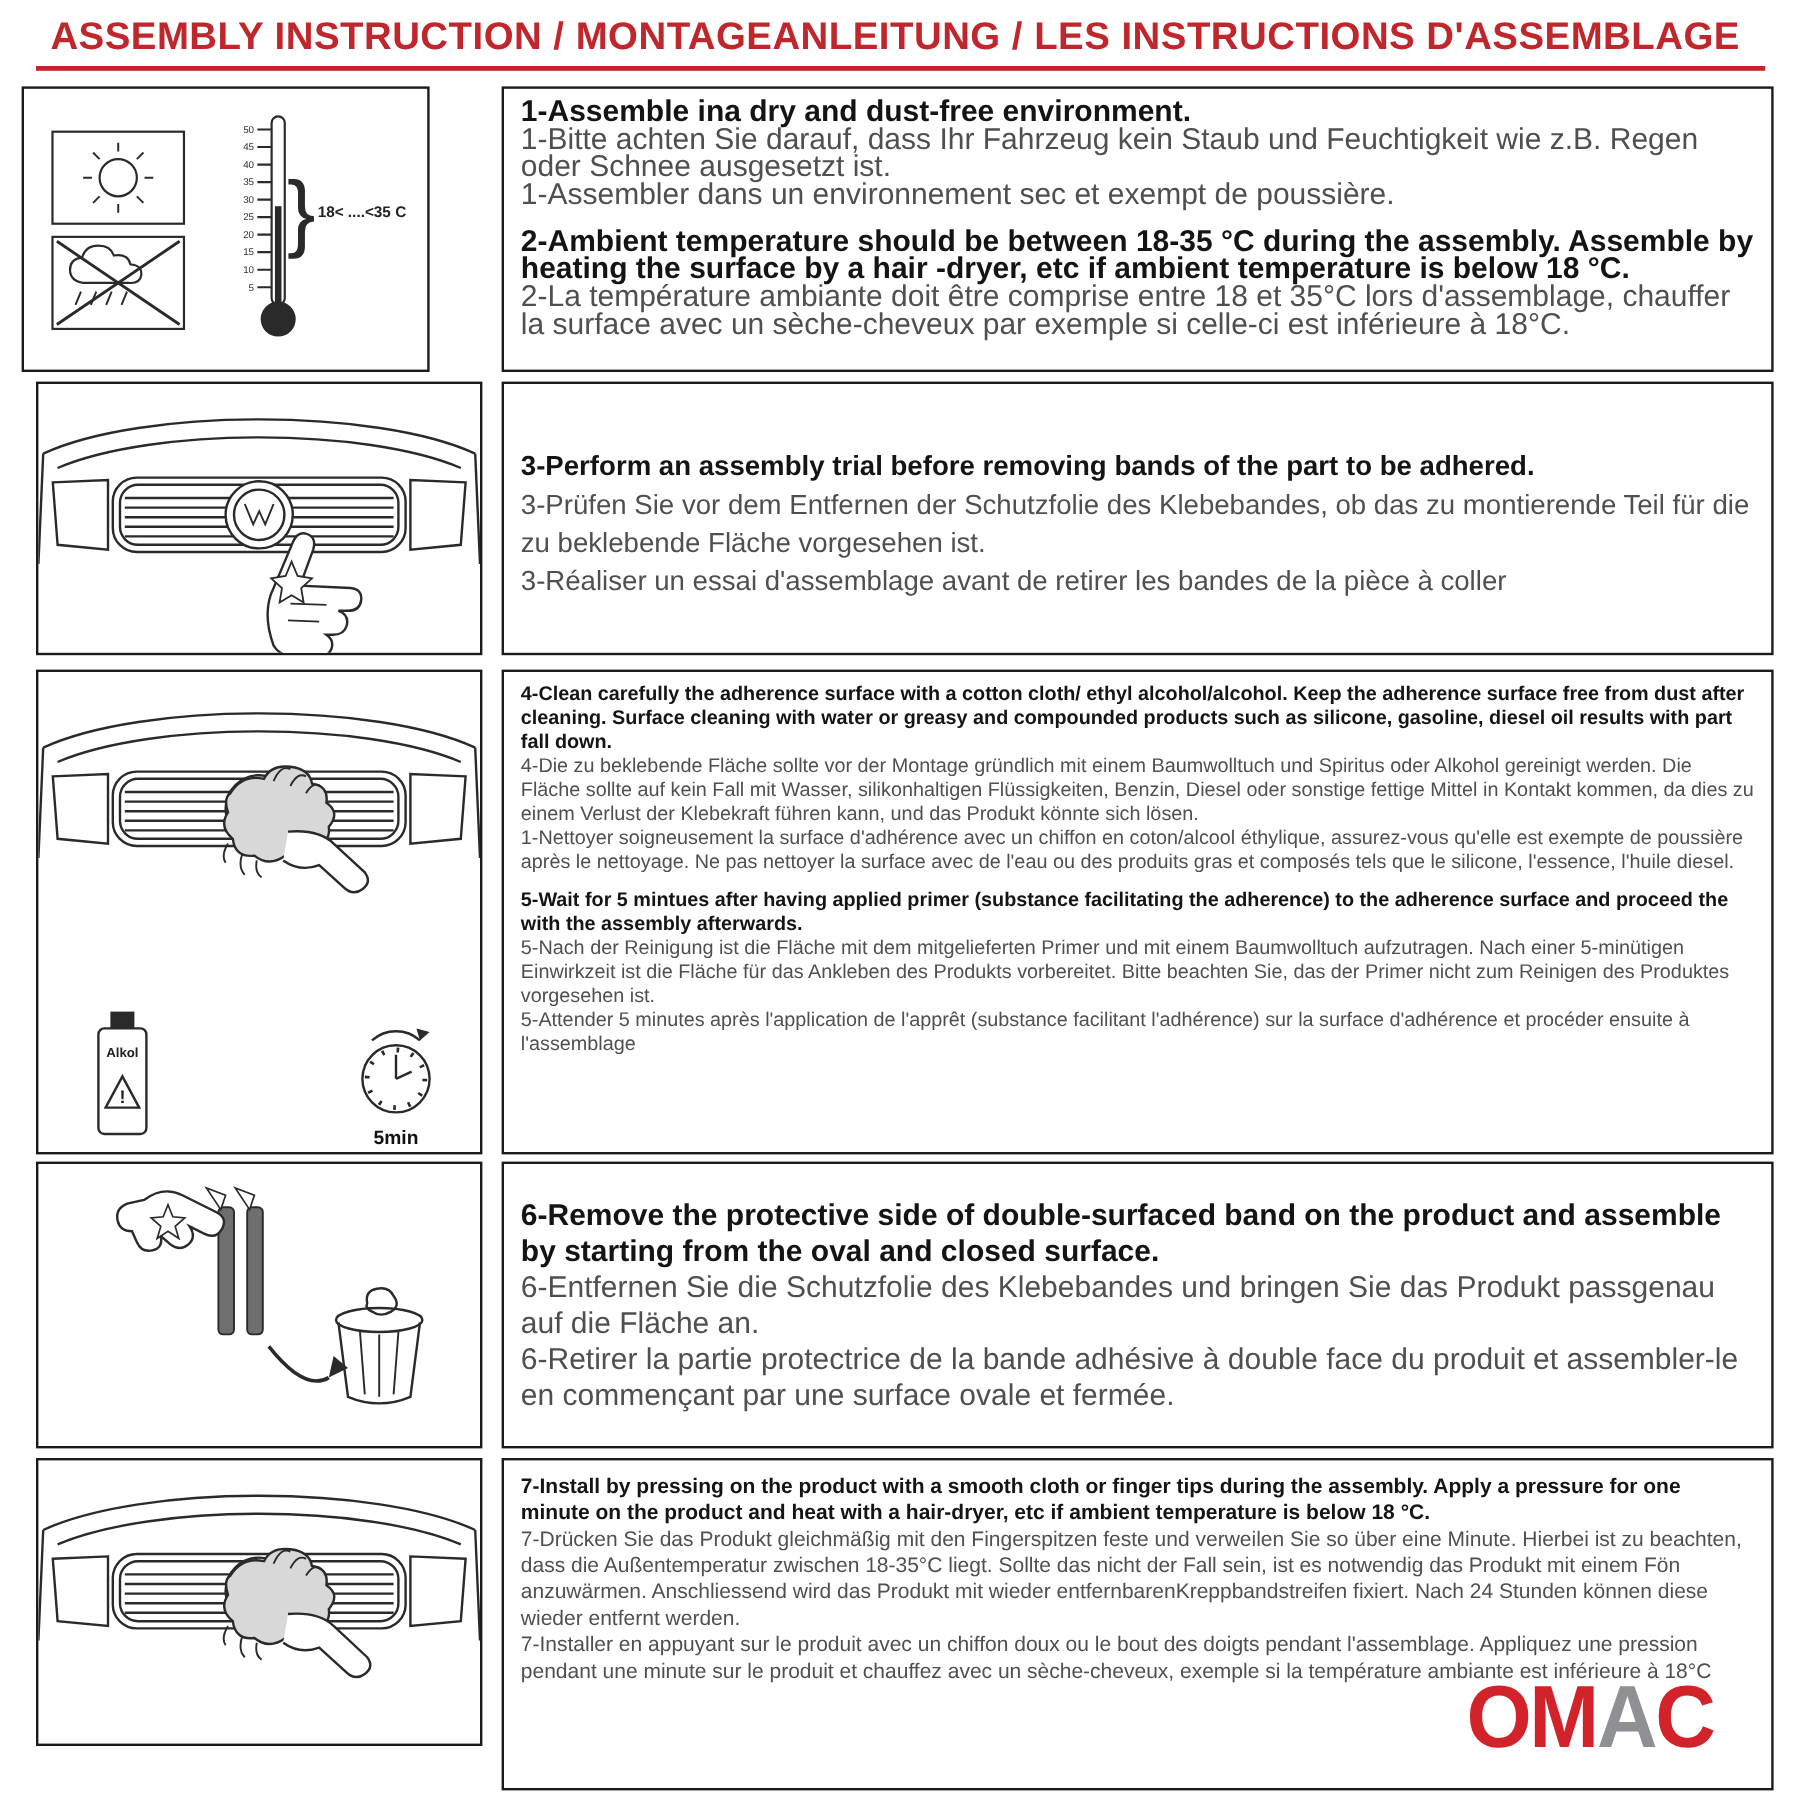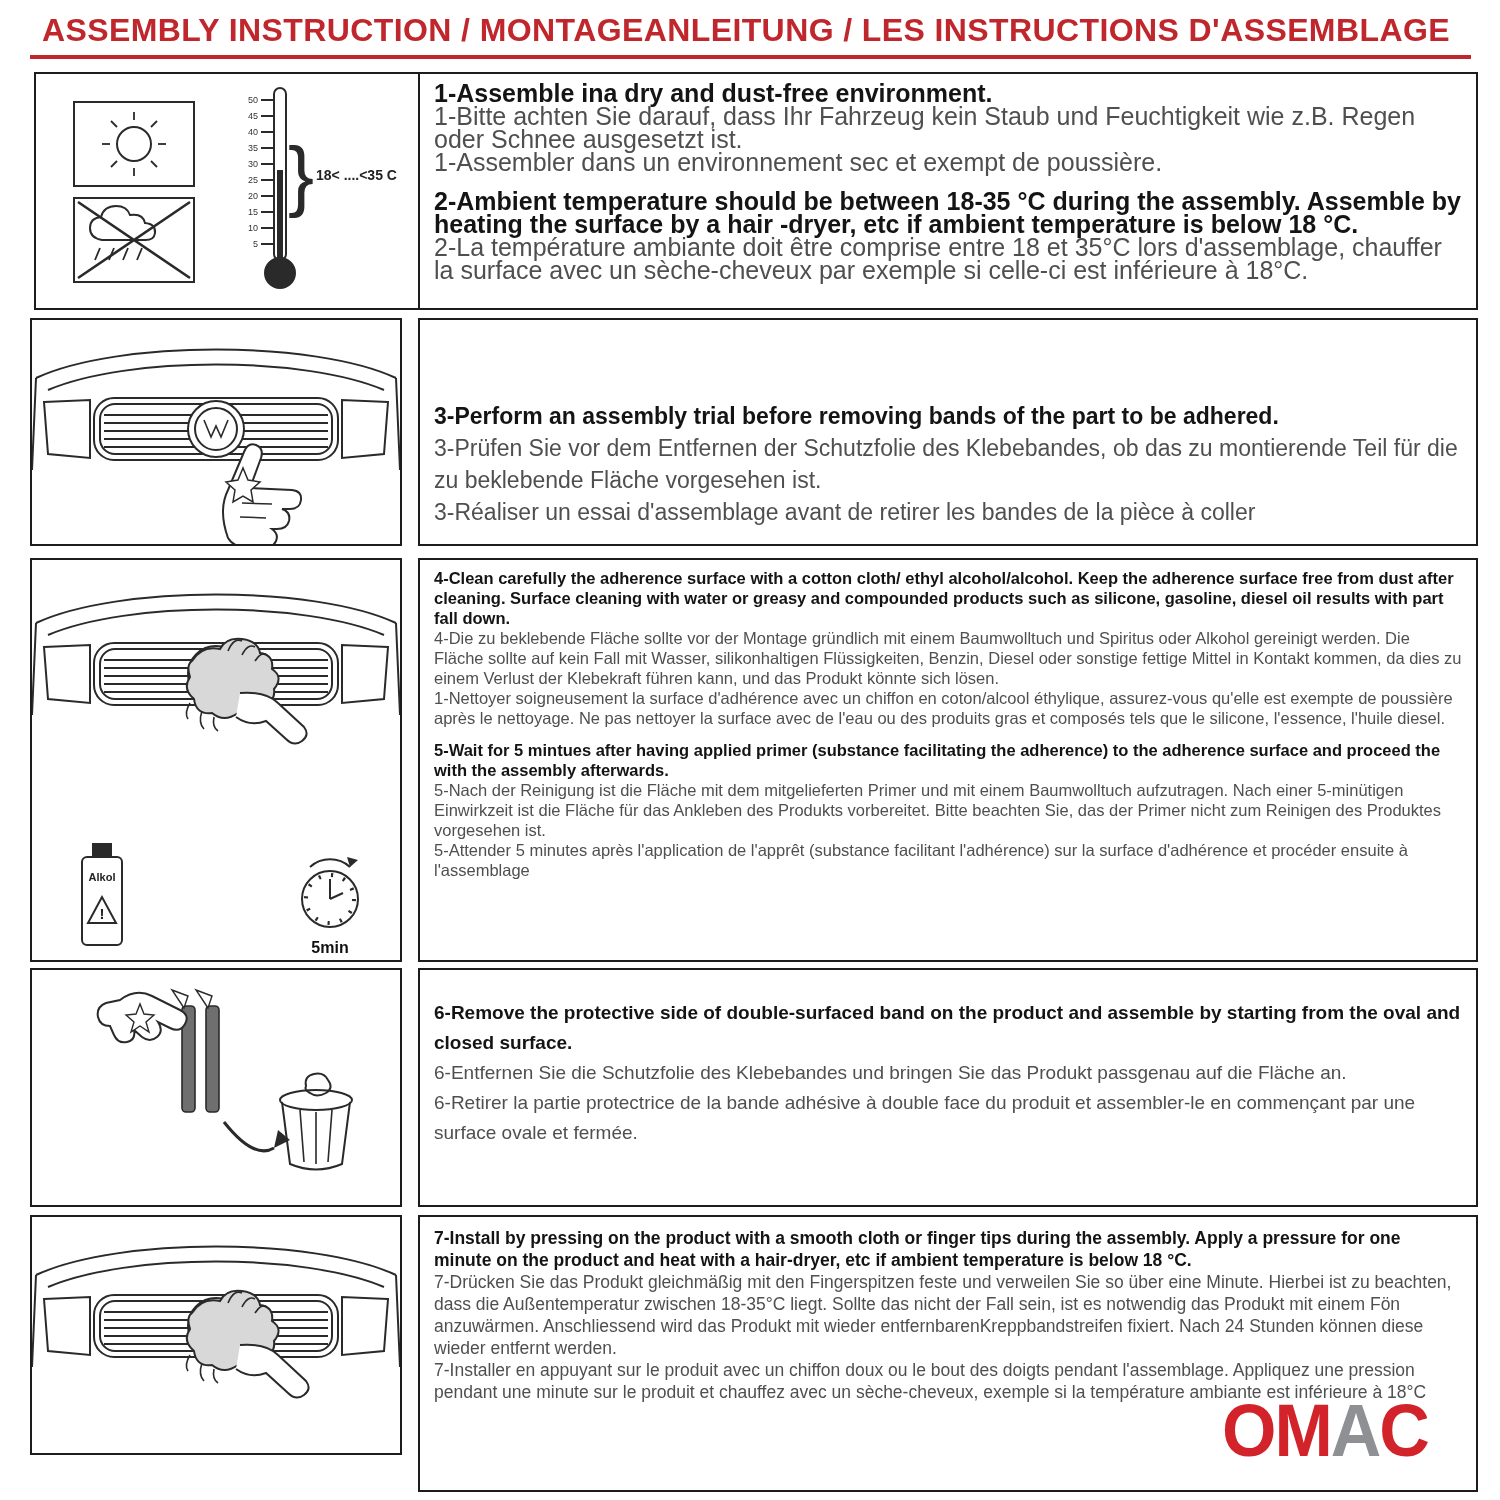--- a/index.html
+++ b/index.html
@@ -13,42 +13,42 @@
   .box { position:absolute; border:2px solid #1c1c1c; background:#fff; }
   .leftbox svg { width:100%; height:100%; display:block; }
 
   .tp { width:100%; height:100%; padding:8px 14px; overflow:hidden; }
   .tp p { margin:0; color:#4f4f4f; }
   .tp p.b { font-weight:700; color:#141414; }
   .sp1 { height:16px; }
   .sp3 { height:12px; }
 
   .sec1 p { font-size:25px; line-height:23px; }
-  .sec2 { padding-top:80px; }
+  .sec2 { padding-top:52px; }
   .sec2 p { font-size:23px; line-height:32px; }
   .sec3 p { font-size:16.5px; line-height:20px; }
   .sec4 { padding-top:28px; }
-  .sec4 p { font-size:19px; line-height:30px; }
+  .sec4 p { font-size:25px; line-height:30px; }
   .sec5 { padding-top:10px;border-radius:26px; }
   .sec5 p { font-size:17.5px; line-height:22px; }
 
   .logo { position:absolute; left:1222px; top:1396px; font-weight:800; font-size:70px; letter-spacing:-2px; line-height:70px; font-family:Liberation Sans, sans-serif;text-align:center; }
   .logo span { display:inline-block; transform:scaleY(1.05); }
 
   svg text { font-family:"Liberation Sans", sans-serif; }
 </style>
 </head>
 <body>
 
 <div class="page">
 
   <div class="title" style="color: rgb(192, 39, 45);">ASSEMBLY INSTRUCTION / MONTAGEANLEITUNG / LES INSTRUCTIONS D'ASSEMBLAGE</div>
   <div class="title-rule"></div>
 
-  <div class="box leftbox" style="left:34px; top:72px; width:396px; height:238px;">
+  <div class="box leftbox" style="left:18px; top:72px; width:340px; height:238px;">
     <svg viewBox="0 0 368 234">
       <g fill="none" stroke="#2a2a2a" stroke-width="2">
         <rect x="26" y="28" width="120" height="84"></rect>
         <rect x="26" y="124" width="120" height="84"></rect>
       </g>
       <g stroke="#2a2a2a" fill="none" stroke-width="2">
         <circle cx="86" cy="70" r="17"></circle>
         <g stroke-width="1.8">
           <line x1="86" y1="46" x2="86" y2="38"></line>
             <line x1="86" y1="94" x2="86" y2="102"></line>

